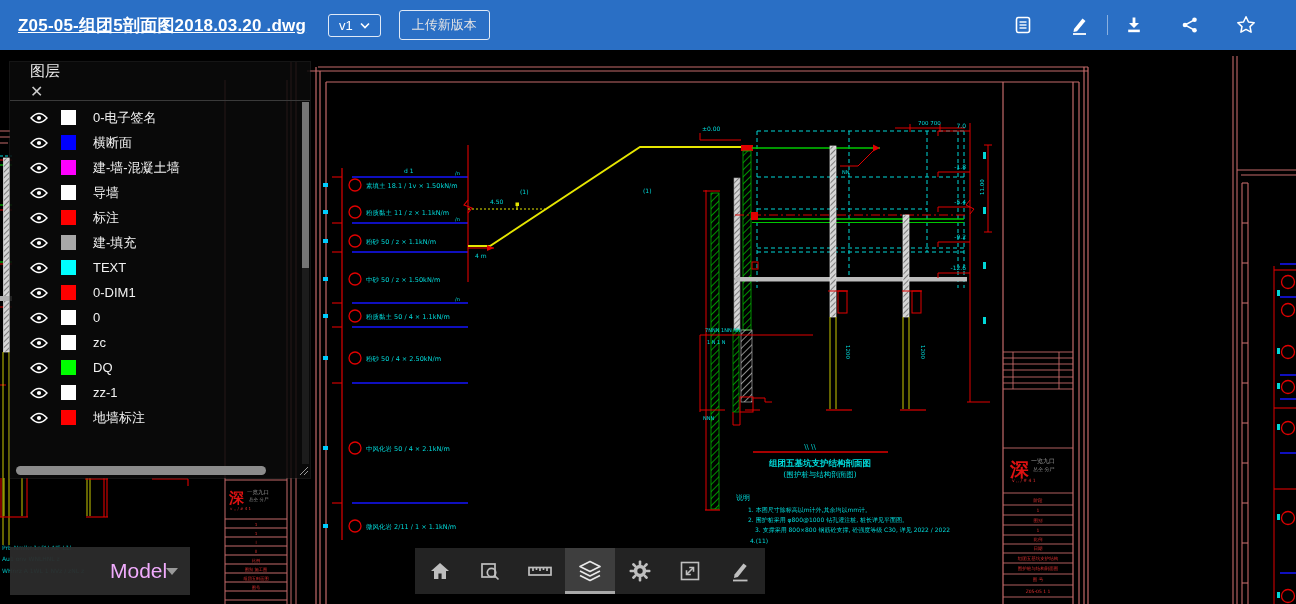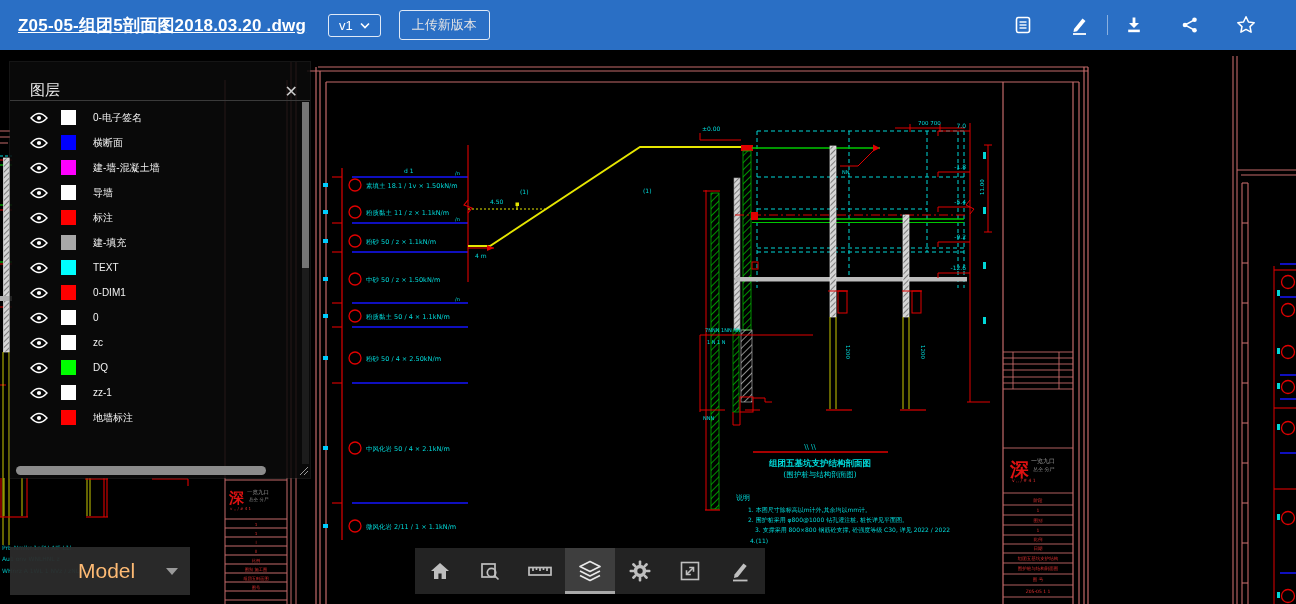--- a/index.html
+++ b/index.html
@@ -21,38 +21,38 @@
   .upload{margin-left:18px;background:transparent;border:1px solid rgba(255,255,255,.85);border-radius:3px;
     color:#e5e5e5;font-size:13px;padding:5px 12px;cursor:pointer;font-family:inherit;}
   .tb-icons{position:absolute;right:26px;top:0;height:50px;display:flex;align-items:center;}
   .tbi{width:20px;height:20px;display:flex;align-items:center;justify-content:center;cursor:pointer;}
   .tb-divider{width:1px;height:20px;background:rgba(255,255,255,.45);margin:0 16px 0 18px;}
   .gap36{margin-right:36px;} .gap14{margin-right:14px;}
 
   
   .panel{position:absolute;left:10px;top:62px;width:300px;height:416px;background:rgba(11,11,11,.86);
     z-index:30;color:#eee;overflow:hidden;box-shadow:0 0 0 1px rgba(60,60,60,.35);}
-  .panel-h{height:38px;display:flex;align-items:flex-end;justify-content:space-between;
-    border-bottom:1px solid #3a3a3a;padding:0 12px 0 20px;}
+  .panel-h{height:38px;display:flex;align-items:flex-start;justify-content:space-between;
+    border-bottom:1px solid #3a3a3a;padding:0 12px 0 20px;flex-direction:column;}
   .panel-title{font-size:15px;}
   .panel-close{font-size:16px;color:#ccc;cursor:pointer;line-height:1;}
   .lrows{position:absolute;left:0;top:40px;right:9px;bottom:0;overflow:hidden;padding-top:3px;}
   .lrow{height:25px;display:flex;align-items:center;cursor:pointer;}
   .eye{width:20px;margin-left:20px;display:flex;align-items:center;}
   .sw{width:15px;height:15px;margin-left:11px;flex:0 0 15px;}
-  .lname{margin-left:17px;font-size:10px;color:#f2f2f2;white-space:nowrap;}
+  .lname{margin-left:17px;font-size:13px;color:#f2f2f2;white-space:nowrap;}
   .vtrack{position:absolute;right:1px;top:40px;bottom:14px;width:7px;background:#1c1c1c;}
   .vthumb{position:absolute;right:1px;top:40px;width:7px;height:166px;background:#757575;}
   .hthumb{position:absolute;left:6px;bottom:3px;width:250px;height:9px;border-radius:5px;background:#8c8c8c;cursor:pointer;}
   .rsz{position:absolute;right:1px;bottom:2px;width:11px;height:11px;cursor:nwse-resize;}
 
   
   .model{position:absolute;left:10px;top:547px;width:180px;height:48px;background:rgba(43,43,43,.95);
     z-index:30;display:flex;align-items:center;cursor:pointer;}
-  .model-label{color:#fdba74;font-size:21px;margin-left:68px;}
+  .model-label{color:#f0abfc;font-size:21px;margin-left:100px;}
   .model-caret{position:absolute;right:12px;width:0;height:0;border-left:6px solid transparent;
     border-right:6px solid transparent;border-top:7px solid #9a9a9a;}
 
   
   .btoolbar{position:absolute;left:415px;top:548px;height:46px;background:#232323;z-index:30;display:flex;}
   .bbtn{width:50px;height:46px;display:flex;align-items:center;justify-content:center;cursor:pointer;position:relative;}
   .bbtn.active{background:#3e3e3e;}
   .bbtn.active::after{content:"";position:absolute;left:0;right:0;bottom:0;height:3px;background:#a8a8a8;}
 </style>
 </head>

